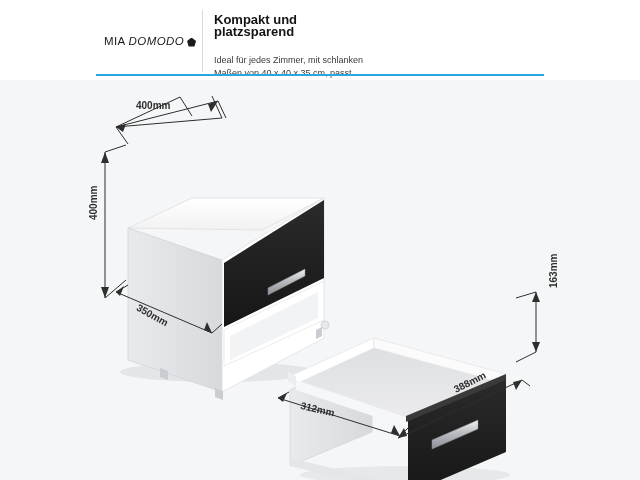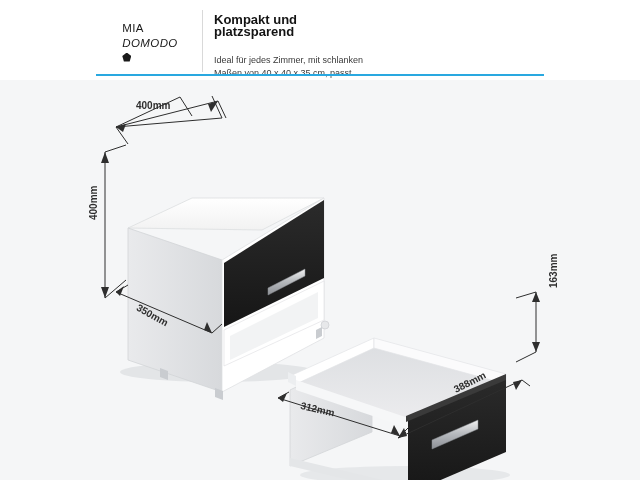--- a/index.html
+++ b/index.html
@@ -44,23 +44,22 @@
     bottom: 2px;
     width: 1px;
     background: #d9d9d9;
   }
   .brand {
     font-size: 11.5px;
     letter-spacing: .4px;
     color: #1a1a1a;
     white-space: nowrap;
     display: flex;
-    align-items: flex-start;
+    align-items: center;
     gap: 3px;
-    flex-direction: column;
   }
   .brand .brand-mia { font-weight: 400; }
   .brand .brand-domodo { font-weight: 400; font-style: italic; }
   .brand-mark {
     display: inline-block;
     width: 9px; height: 9px;
     background: #1a1a1a;
     -webkit-clip-path: polygon(50% 0%, 100% 38%, 82% 100%, 18% 100%, 0 38%);
     clip-path: polygon(50% 0%, 100% 38%, 82% 100%, 18% 100%, 0 38%);
     position: relative;

